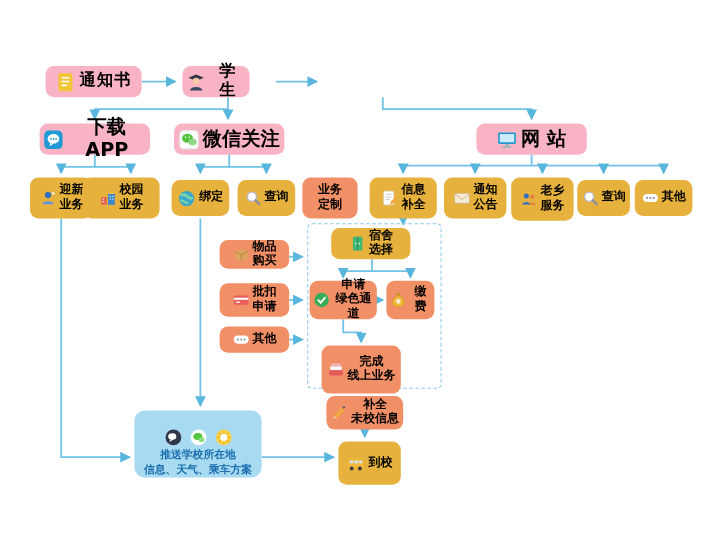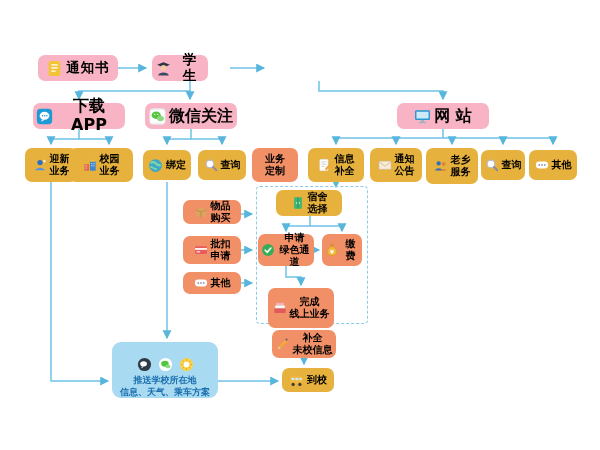--- a/index.html
+++ b/index.html
@@ -328,21 +328,21 @@
         <svg width="14" height="14" viewBox="0 0 16 16">
           <path d="M2 14l1-3.4L10.6 3l2.4 2.4-7.6 7.6z" fill="#f2a93b"></path>
           <path d="M10.6 3l1.2-1.2c.5-.5 1.9.9 1.4 1.4L12 4.4z" fill="#5a5a6a"></path>
           <path d="M2 14l1-3.4 2.4 2.4z" fill="#e8c9a0"></path>
         </svg>
       </span>
     <span class="lbl">补全
 未校信息</span>
   </div>
 
-  <div class="node gold sm" style="left:282px;top:368px;width:52px;height:24px">
+  <div class="node gold sm" style="left:282px;top:368px;width:52px;height:36px">
     <span class="ic">
         <svg width="15" height="15" viewBox="0 0 16 16">
           <rect x="1" y="3.5" width="14" height="8" rx="1.6" fill="#f2b63a"></rect>
           <rect x="2.6" y="5" width="3.2" height="2.6" rx="0.4" fill="#cdeaf8"></rect>
           <rect x="6.8" y="5" width="3.2" height="2.6" rx="0.4" fill="#cdeaf8"></rect>
           <rect x="11" y="5" width="2.6" height="2.6" rx="0.4" fill="#cdeaf8"></rect>
           <circle cx="4.4" cy="12.2" r="1.7" fill="#3a3a3a"></circle>
           <circle cx="11.6" cy="12.2" r="1.7" fill="#3a3a3a"></circle>
         </svg>
       </span>

